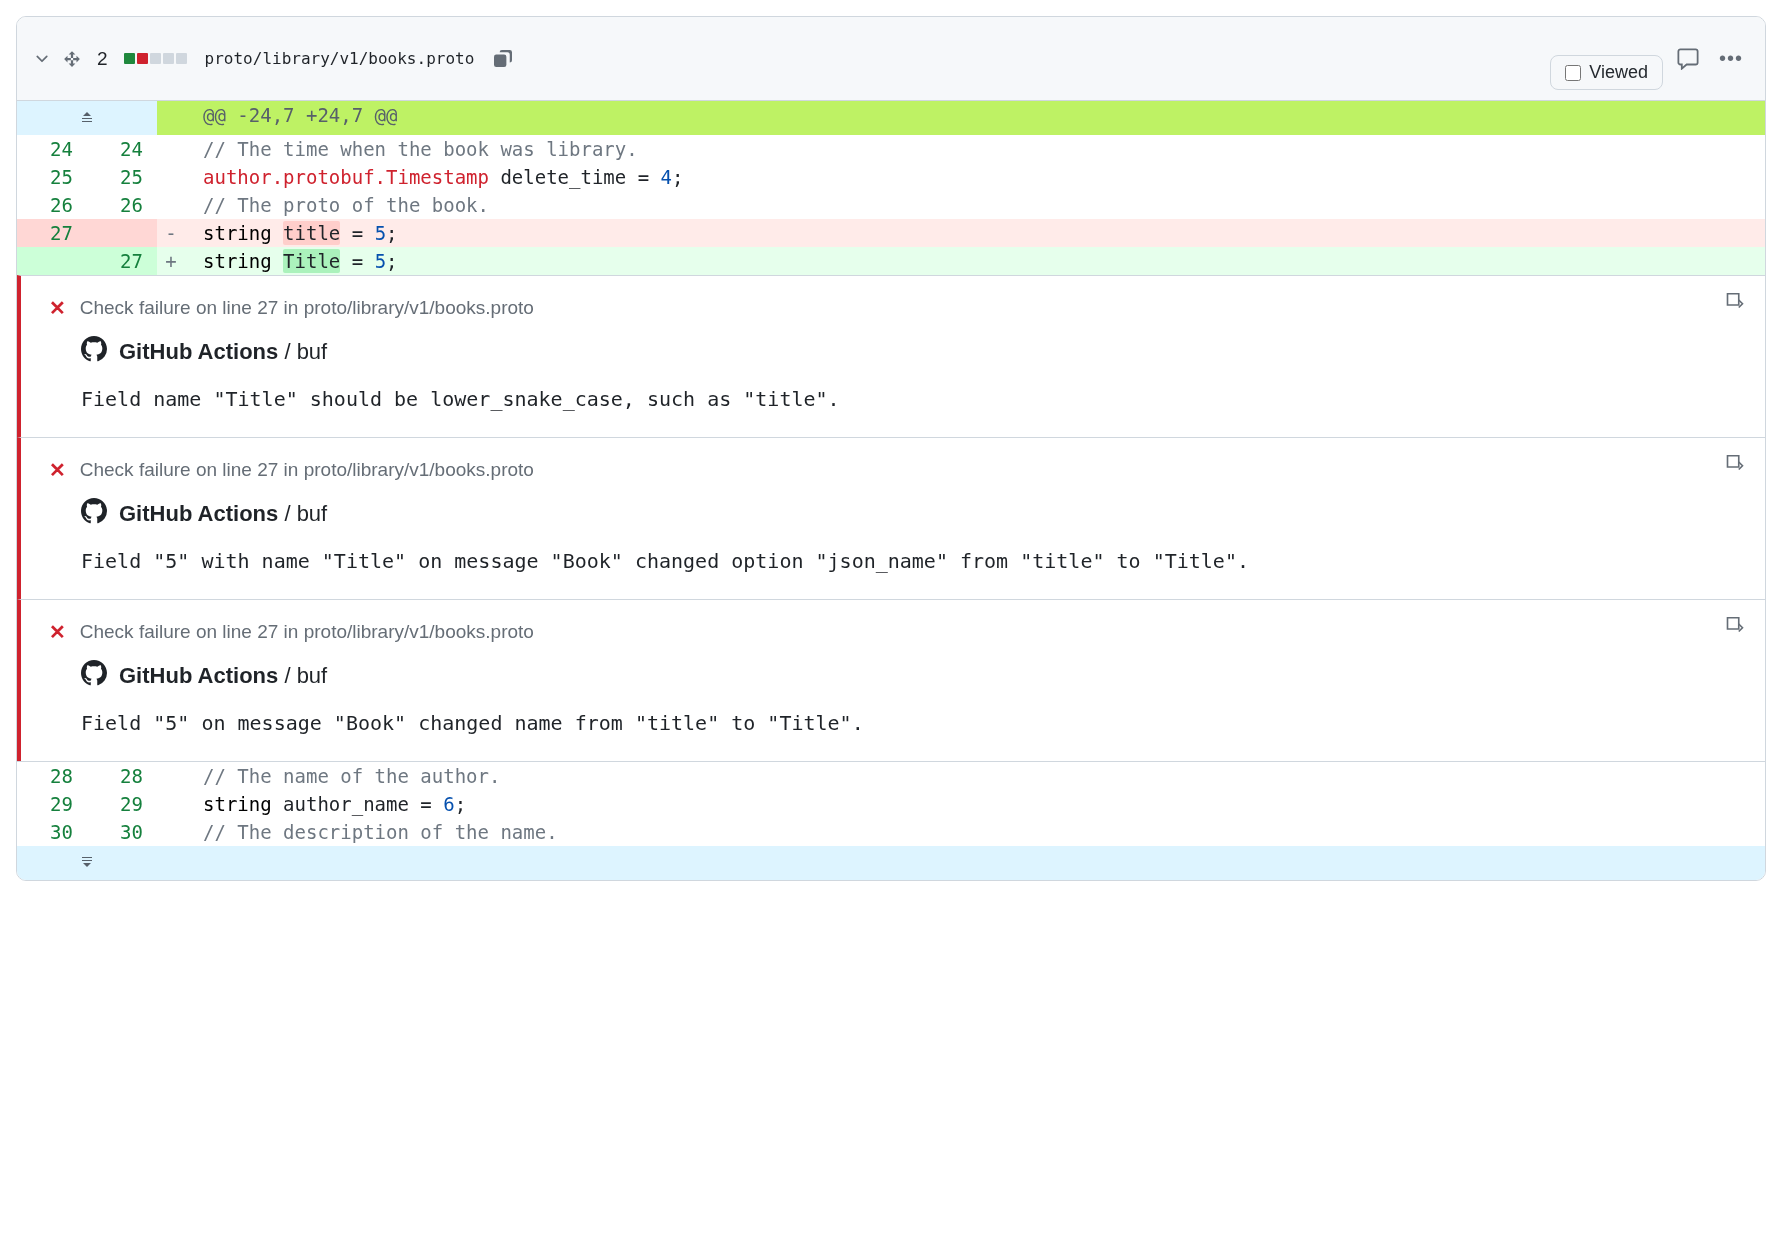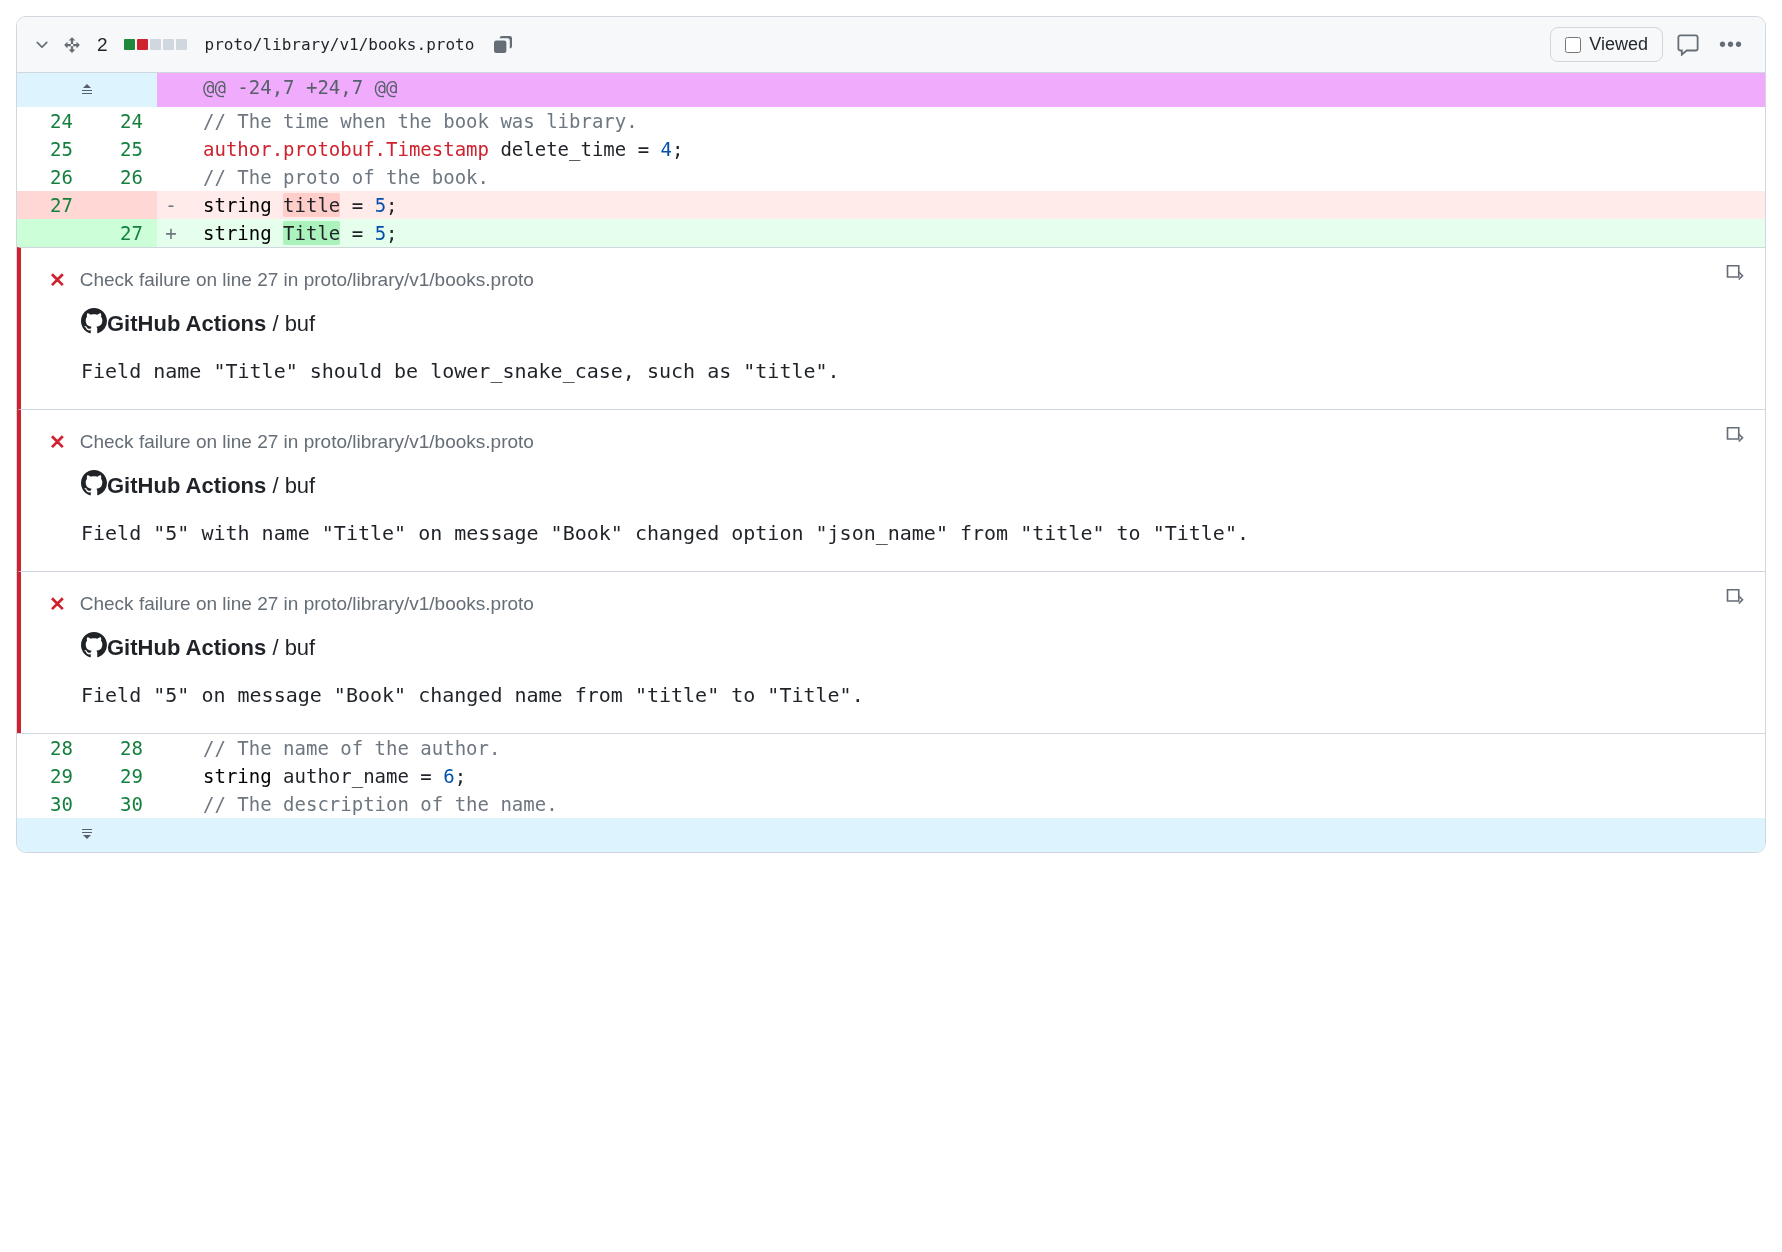--- a/index.html
+++ b/index.html
@@ -37,28 +37,29 @@
     border: 1px solid #d0d7de;
     border-radius: 8px;
     background: #f6f8fa;
     padding: 6px 14px;
     display: inline-flex;
     align-items: center;
     gap: 8px;
     font-size: 18px;
     color: #24292f;
     cursor: pointer;
+    margin-top: 28px;
   }
   .viewed-btn input { width: 16px; height: 16px; margin: 0; }
   .kebab { font-size: 20px; color: #656d76; letter-spacing: 1px; cursor: pointer; padding: 0 6px;}
   table.diff { width: 100%; border-collapse: collapse; font-family: ui-monospace, SFMono-Regular, Menlo, monospace; font-size: 19px; table-layout: fixed; }
   .ln { width: 70px; text-align: right; color: #15803d; padding: 3px 14px 3px 0; user-select: none; vertical-align: top; }
   .marker { width: 28px; text-align: center; color: #6e7781; user-select: none; vertical-align: top; padding: 3px 0;}
   .code { padding: 3px 0 3px 18px; white-space: pre; vertical-align: top; }
-  tr.hunk { background: #f0abfc; }
+  tr.hunk { background: #bef264; }
   tr.hunk .ln { background: #ddf4ff; }
   tr.hunk .code { color: #57606a; }
   tr.del { background: #ffebe9; }
   tr.del .ln { background: #ffd7d5; }
   tr.del .marker { background: #ffebe9; }
   tr.add { background: #e6ffec; }
   tr.add .ln { background: #ccffd8; }
   tr.add .marker { background: #e6ffec; }
   .tok-comment { color: #6e7781; }
   .tok-keyword { color: #000000; }
@@ -71,21 +72,21 @@
   .annotation {
     border-top: 1px solid #d0d7de;
     border-left: 4px solid #cf222e;
     padding: 20px 28px 26px 28px;
     position: relative;
     background: #ffffff;
   }
   .annotation + .annotation { }
   .ann-icon-row { display: flex; align-items: center; gap: 14px; color: #656d76; font-size: 19px; margin-bottom: 16px;}
   .ann-x { color: #cf222e; font-weight: 600; font-size: 20px; }
-  .ann-title-row { display: flex; align-items: center; gap: 0; margin-bottom: 20px; margin-left: 32px;}
+  .ann-title-row { display: flex; align-items: center; gap: 12px; margin-bottom: 20px; margin-left: 32px;}
   .gh-logo { width: 26px; height: 26px; }
   .ann-source { font-size: 22px; }
   .ann-source b { font-weight: 700; }
   .ann-msg { font-family: ui-monospace, SFMono-Regular, Menlo, monospace; font-size: 20px; margin-left: 32px; color: #1f2328; white-space: pre-wrap;}
   .ann-action { position: absolute; top: 14px; right: 20px; color: #656d76; cursor: pointer;}
   .after-annotations { border-top: 1px solid #d0d7de; }
   .bottom-expand td { background: #ddf4ff; }
 </style>
 </head>
 <body>

